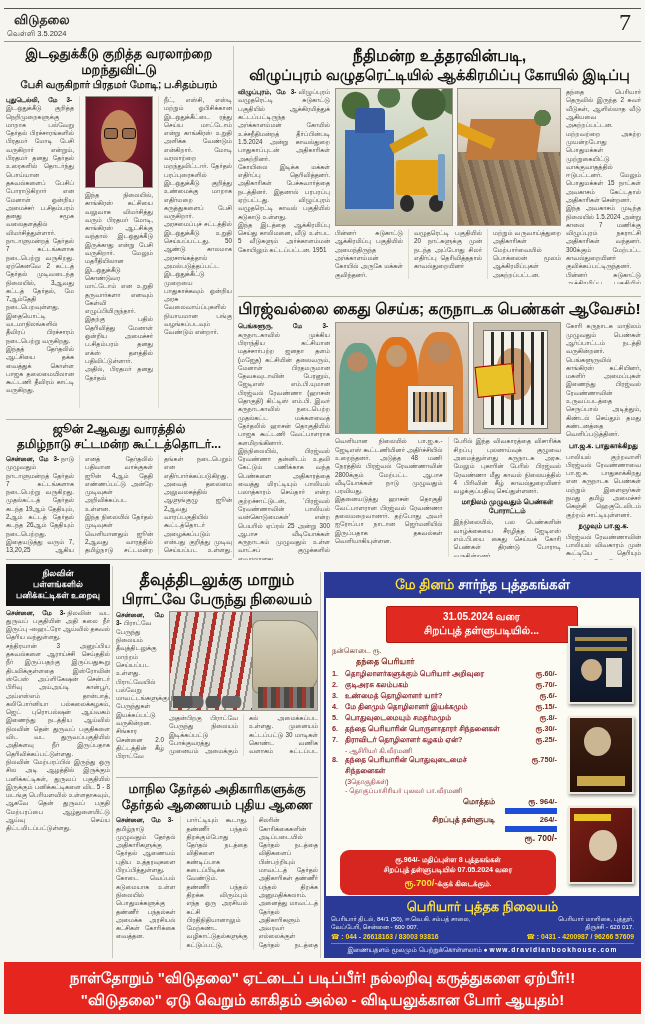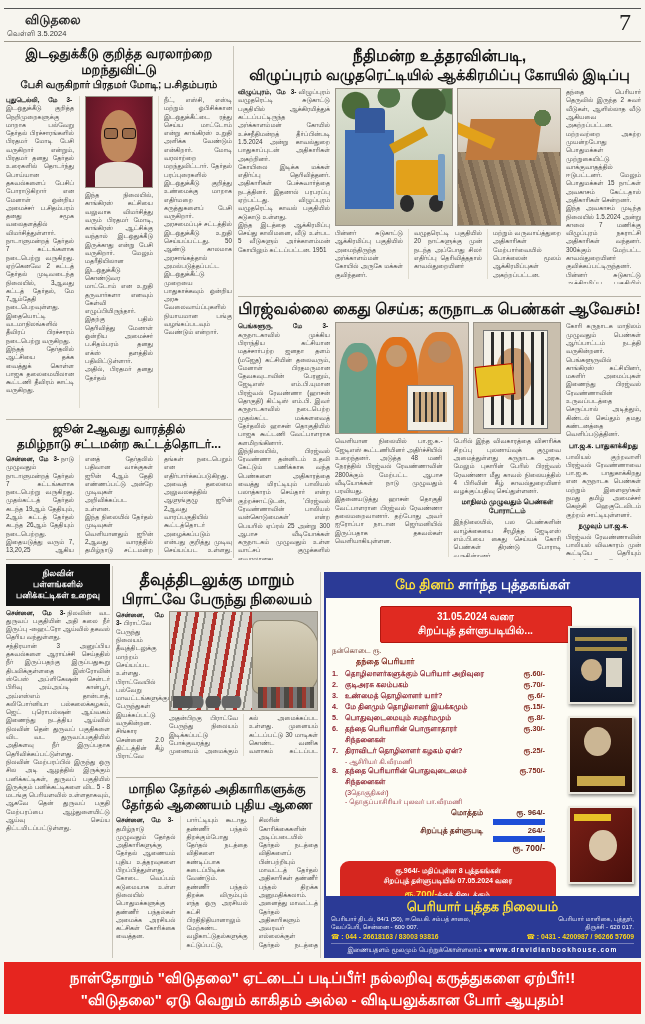--- a/index.html
+++ b/index.html
@@ -72,21 +72,21 @@
   .c3{background:linear-gradient(135deg,#7a1f16,#4a0f0a);}
   .gold{position:absolute;left:8%;width:84%;height:4px;background:#c8a84b;opacity:.8;}
   .facec{position:absolute;border-radius:50%;background:#c9b08a;}
 </style>
 </head>
 <body>
 
 <div id="page">
 
   <div class="abs rule" style="left:4px;top:8px;width:637px"></div>
-  <div class="abs masthead" style="left:25px;top:13px">விடுதலை</div>
+  <div class="abs masthead" style="left:14px;top:13px">விடுதலை</div>
   <div class="abs pgdate" style="left:7px;top:29px">வெள்ளி 3.5.2024</div>
   <div class="abs pagenum" style="right:14px;top:9px">7</div>
   <div class="abs rule" style="left:4px;top:41px;width:637px;background:#9b968a"></div>
 
   <div class="abs vrule" style="left:233px;top:46px;height:512px"></div>
   <div class="abs vrule" style="left:112px;top:566px;height:392px"></div>
   <div class="abs vrule" style="left:320px;top:572px;height:386px"></div>
 
   <div class="abs" style="left:6px;top:46px;width:226px;height:374px;border-bottom:1px solid #b7b2a6;box-sizing:border-box">
     <div class="hl" style="font-size:13px">இடஒதுக்கீடு குறித்த வரலாற்றை மறந்துவிட்டு</div>
@@ -244,21 +244,21 @@
 தண்ணீர் பந்தல் திறக்க விரும்பும் எந்த ஒரு அரசியல் கட்சி பிரதிநிதியானாலும் மேற்கண்ட வழிகாட்டுதல்களுக்கு கட்டுப்பட்டு, சுகாதாரம்</div>
       <div class="col body pre">சிலரின் கோரிக்கைகளின் அடிப்படையில் தேர்தல் நடத்தை விதிகளைப் பின்பற்றியும் மாவட்டத் தேர்தல் அதிகாரிகள் தண்ணீர் பந்தல் திறக்க அனுமதிக்கலாம்.
 அனைத்து மாவட்டத் தேர்தல் அதிகாரிகளும் அவரவர் எல்லைக்குள் தேர்தல் நடத்தை விதிகளின்படி சீரிய முறையில் தண்ணீர் பந்தல்களுக்கு அனுமதி வழங்கலாம்.</div>
     </div>
   </div>
 
   <div class="abs ad" style="left:324px;top:572px;width:317px;height:386px">
     <div class="ad-head">
       <div class="l2"><span class="yel">மே தினம்</span><span> சார்ந்த புத்தகங்கள்</span></div>
     </div>
-    <div style="position:relative;padding:2px 20px 2px 6px">
+    <div style="position:relative;padding:2px 8px 2px 6px">
       <div class="abs" style="right:5px;top:28px;width:66px">
         <div class="cover c1">
           <div class="gold" style="top:12%"></div>
           <div class="gold" style="top:26%"></div>
           <div class="facec" style="left:18%;top:42%;width:34%;height:30%"></div>
           <div class="abs" style="left:58%;top:40%;width:26%;height:40%;background:#d9d4c5"></div>
         </div>
         <div class="cover c2">
           <div class="facec" style="left:22%;top:12%;width:44%;height:40%;background:#cbb694"></div>
           <div class="abs" style="left:12%;bottom:8%;width:76%;height:14%;background:#c8a84b"></div>

